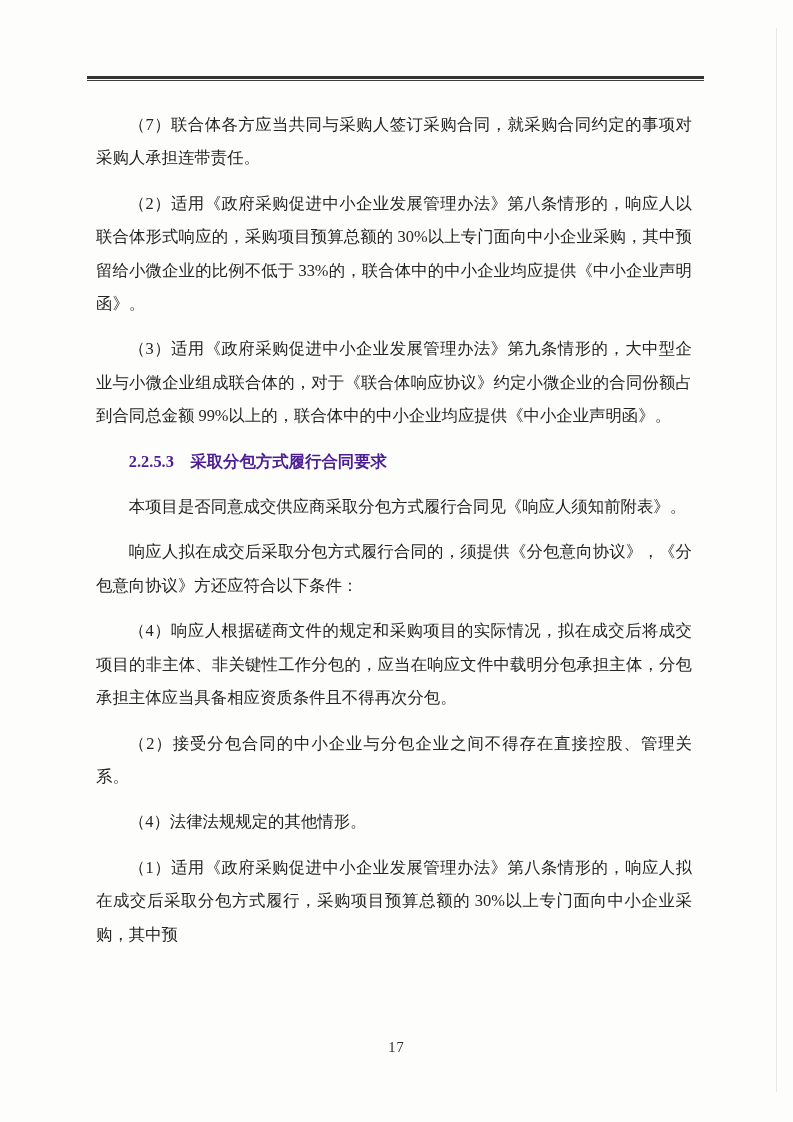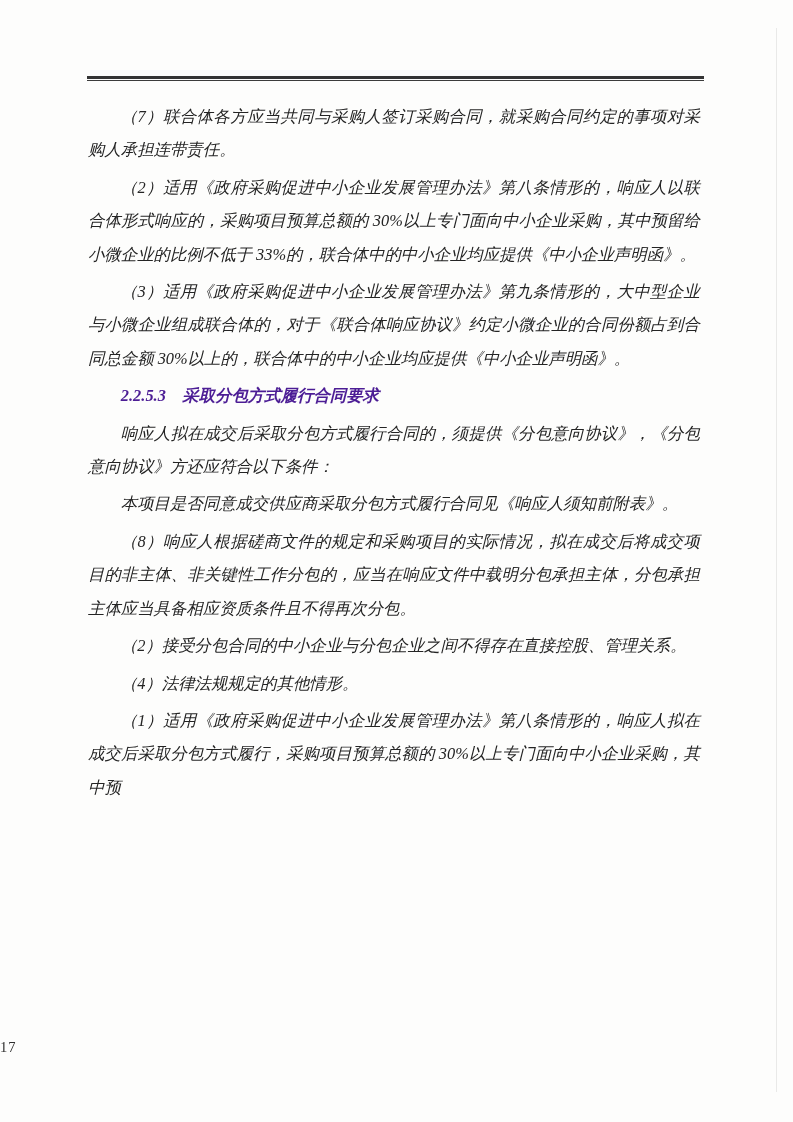--- a/index.html
+++ b/index.html
@@ -32,33 +32,32 @@
 
   .doc-body {
     position: absolute;
     left: 84px; top: 96px; width: 620px;
     font-size: 16.4px;
     line-height: 33.4px;
     color: #242424;
     text-align: justify;
   }
   .doc-body p {
-    margin: 4px;
+    margin: 12px;
     text-indent: 2em;
-    font-style: italic;
   }
   .doc-body p.heading {
     font-weight: bold;
     color: #4c1d95;
   }
 
   .page-number {
     position: absolute;
     left: 0; top: 1039px; width: 100%;
-    text-align: left;
+    text-align: center;
     font-size: 14.5px;
     color: #2e2e2e;
     letter-spacing: 1px;
   }
 </style>
 </head>
 <body>
 
 <div class="page">
 
@@ -66,25 +65,25 @@
     <div class="thick"></div>
     <div class="gap"></div>
     <div class="thin"></div>
   </div>
 
   <div class="edge-line"></div>
 
   <div class="doc-body">
     <p>（7）联合体各方应当共同与采购人签订采购合同，就采购合同约定的事项对采购人承担连带责任。</p>
     <p>（2）适用《政府采购促进中小企业发展管理办法》第八条情形的，响应人以联合体形式响应的，采购项目预算总额的 30%以上专门面向中小企业采购，其中预留给小微企业的比例不低于 33%的，联合体中的中小企业均应提供《中小企业声明函》。</p>
-    <p>（3）适用《政府采购促进中小企业发展管理办法》第九条情形的，大中型企业与小微企业组成联合体的，对于《联合体响应协议》约定小微企业的合同份额占到合同总金额 30%以上的，联合体中的中小企业均应提供《中小企业声明函》。</p>
+    <p>（3）适用《政府采购促进中小企业发展管理办法》第九条情形的，大中型企业与小微企业组成联合体的，对于《联合体响应协议》约定小微企业的合同份额占到合同总金额 99%以上的，联合体中的中小企业均应提供《中小企业声明函》。</p>
     <p class="heading">2.2.5.3　采取分包方式履行合同要求</p>
+    <p>本项目是否同意成交供应商采取分包方式履行合同见《响应人须知前附表》。</p>
     <p>响应人拟在成交后采取分包方式履行合同的，须提供《分包意向协议》，《分包意向协议》方还应符合以下条件：</p>
-    <p>本项目是否同意成交供应商采取分包方式履行合同见《响应人须知前附表》。</p>
-    <p>（8）响应人根据磋商文件的规定和采购项目的实际情况，拟在成交后将成交项目的非主体、非关键性工作分包的，应当在响应文件中载明分包承担主体，分包承担主体应当具备相应资质条件且不得再次分包。</p>
+    <p>（4）响应人根据磋商文件的规定和采购项目的实际情况，拟在成交后将成交项目的非主体、非关键性工作分包的，应当在响应文件中载明分包承担主体，分包承担主体应当具备相应资质条件且不得再次分包。</p>
     <p>（2）接受分包合同的中小企业与分包企业之间不得存在直接控股、管理关系。</p>
     <p>（4）法律法规规定的其他情形。</p>
     <p>（1）适用《政府采购促进中小企业发展管理办法》第八条情形的，响应人拟在成交后采取分包方式履行，采购项目预算总额的 30%以上专门面向中小企业采购，其中预</p>
   </div>
 
   <div class="page-number">17</div>
 
 </div>
 
 </body></html>

